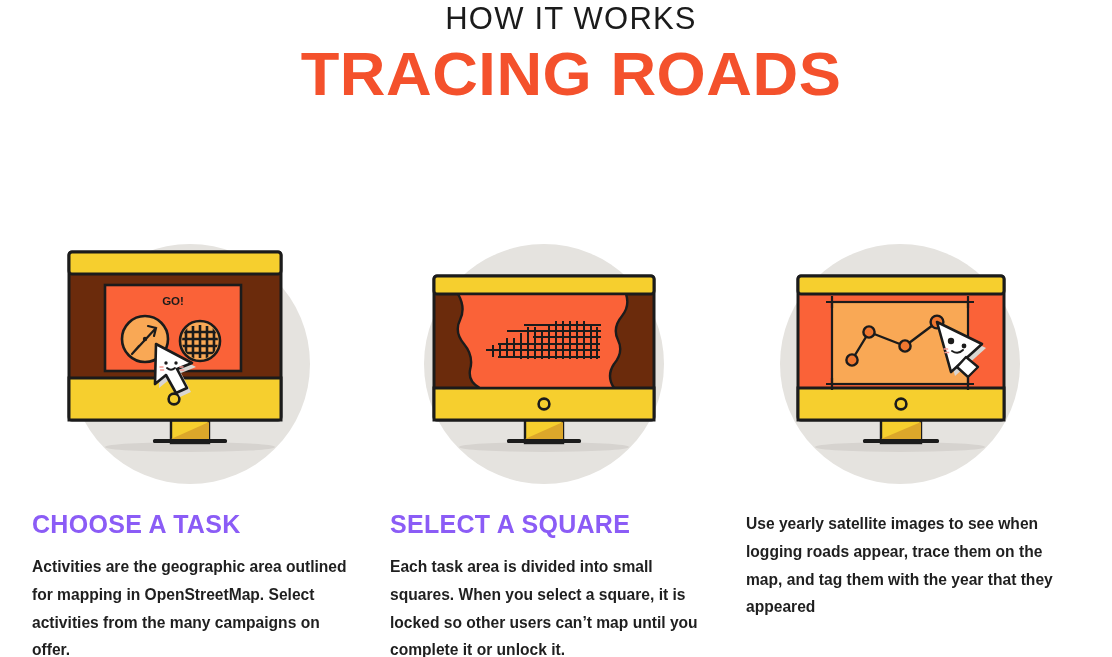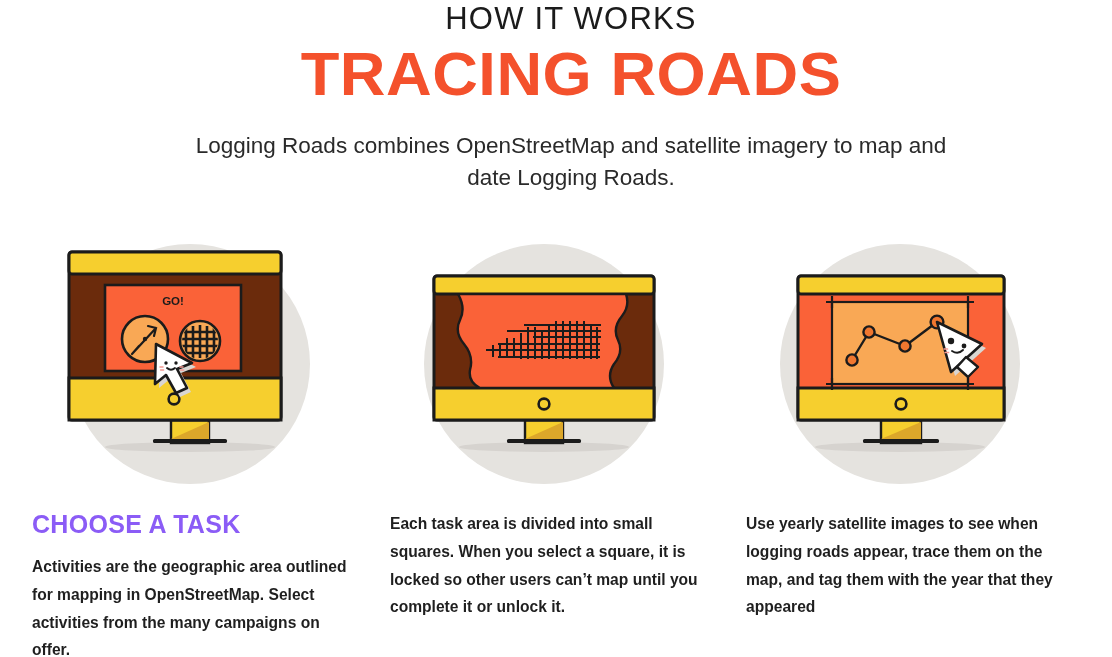--- a/index.html
+++ b/index.html
@@ -87,21 +87,20 @@
   .col:nth-child(3) .col-body { max-width: 320px; }
 </style>
 </head>
 <body>
 
 <div class="page">
 
   <div class="header">
     <div class="eyebrow">HOW IT WORKS</div>
     <div class="bigtitle">TRACING ROADS</div>
-    <div class="subtitle">Logging Roads combines OpenStreetMap and satellite imagery to map and date Logging Roads.</div>
   </div>
 
   <div class="columns">
 
     <div class="col">
       <div class="art-wrap">
         <svg viewBox="0 0 260 260" xmlns="http://www.w3.org/2000/svg">
           <circle cx="130" cy="128" r="120" fill="#e5e3df"></circle>
           <ellipse cx="130" cy="211" rx="85" ry="5" fill="#d6d3cf"></ellipse>
 
@@ -169,20 +168,21 @@
             <path d="M44 58 Q52 72 46 84 Q40 96 50 108 Q60 120 56 134 Q54 146 66 152 L200 152 Q192 140 200 128 Q210 116 204 104 Q198 92 208 80 Q216 70 212 58 Z" fill="#fa6238" stroke="#1b1b1b" stroke-width="2.4"></path>
           </g>
 
           <g stroke="#1b1b1b" stroke-width="2" stroke-linecap="square">
             <path d="M85 108 h100 M73 114 h112 M85 121 h100 M94 95 h92 M111 89 h75 M120 101 h66"></path>
             <path d="M93 103 v18 M100 103 v18 M107 98 v24 M114 92 v30 M121 92 v30 M128 95 v27 M135 89 v33 M142 86 v36 M149 86 v36 M156 86 v36 M163 86 v36 M170 86 v36 M177 89 v33 M183 92 v30"></path>
             <path d="M79 110 v10 M86 110 v10"></path>
           </g>
         </svg>
       </div>
+      <div class="col-title">SELECT A SQUARE</div>
       <div class="col-body">Each task area is divided into small squares. When you select a square, it is locked so other users can’t map until you complete it or unlock it.</div>
     </div>
 
     <div class="col">
       <div class="art-wrap">
         <svg viewBox="0 0 260 260" xmlns="http://www.w3.org/2000/svg">
           <circle cx="130" cy="128" r="120" fill="#e5e3df"></circle>
           <ellipse cx="130" cy="211" rx="85" ry="5" fill="#d6d3cf"></ellipse>
           <rect x="111" y="184" width="40" height="23" fill="#f6cf2e" stroke="#1b1b1b" stroke-width="2.4"></rect>
           <path d="M111 203 L151 186 L151 205 L111 205 Z" fill="#dca72a"></path>

